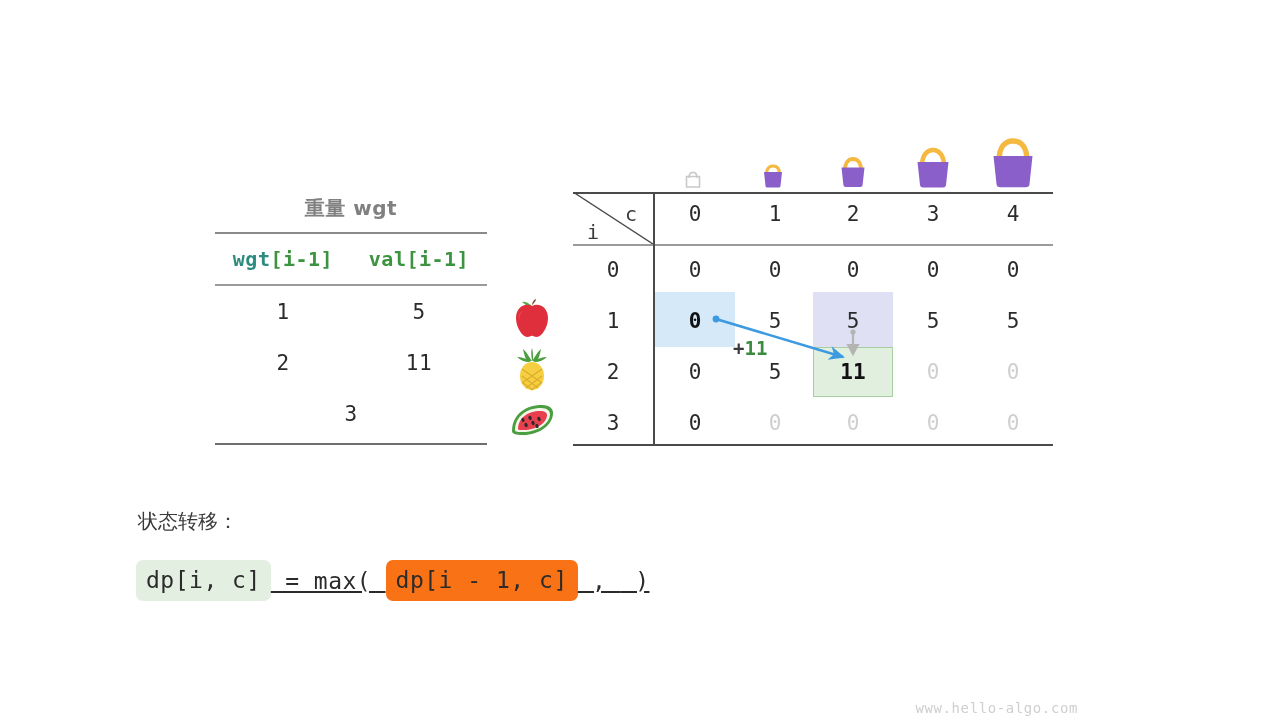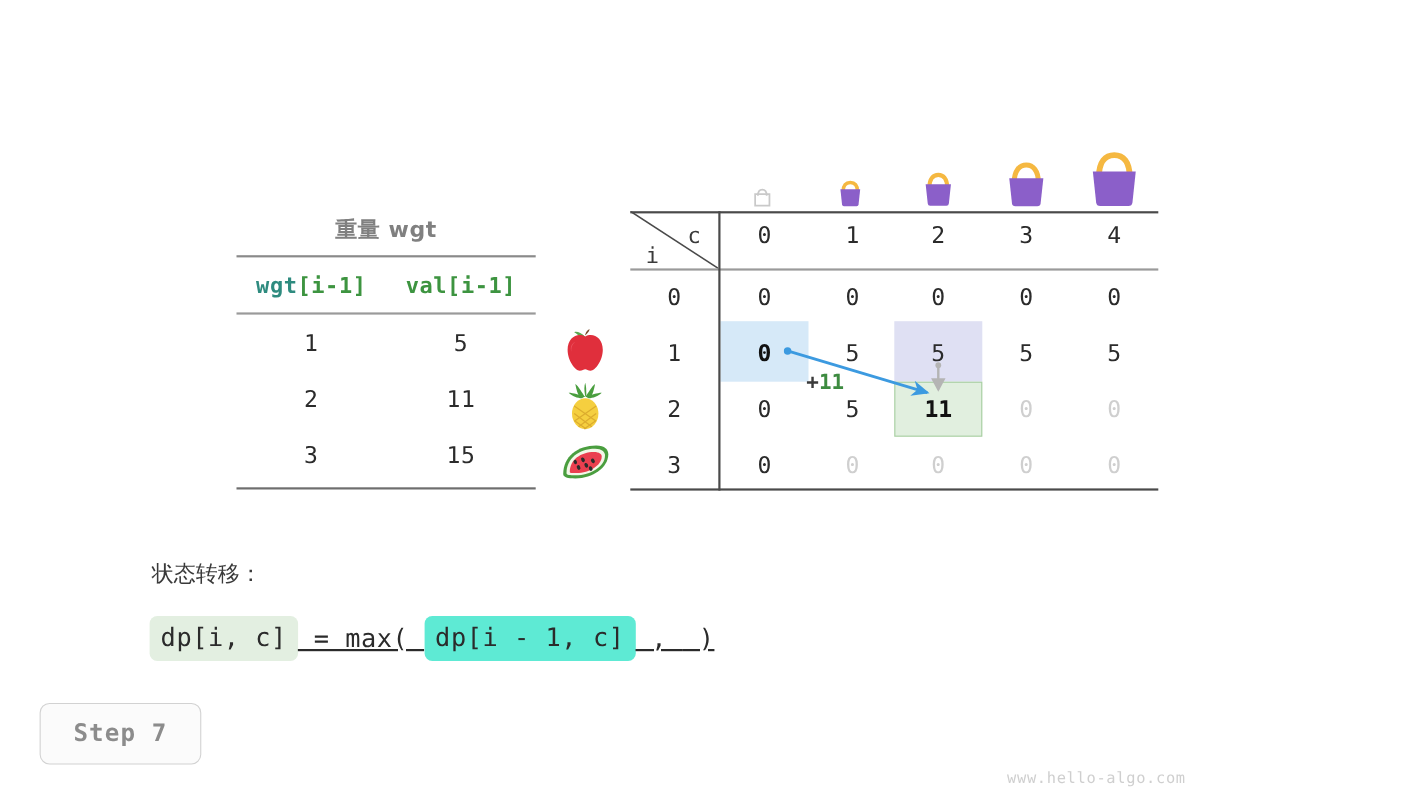--- a/index.html
+++ b/index.html
@@ -72,21 +72,21 @@
     font-size: 20px; color: #3a3a3a;
     font-family: "DejaVu Sans", "Liberation Sans", sans-serif;
   }
   .formula {
     position: absolute; left: 136px; top: 560px;
     display: flex; align-items: center; font-size: 23px; color: #2b2b2b;
     letter-spacing: 0.5px; white-space: pre;
   }
   .chip { border-radius: 7px; padding: 7px 10px 8px 10px; display: inline-block; }
   .chip-green { background: #e3efe1; }
-  .chip-lav { background: #5eead4; }
+  .chip-lav { background: #f97316; }
   .chip-blue { background: #d9ecf9; font-weight: bold; }
   .sp { display: inline-block; text-decoration: underline; }
 
   
   .step-badge {
     position: absolute; left: 36px; top: 639px;
     width: 145px; height: 54px;
     border: 1.6px solid #d2d2d2; border-radius: 9px;
     background: #fbfbfb;
     display: flex; align-items: center; justify-content: center;
@@ -115,21 +115,20 @@
     <div class="lt-row lt-data">
       <div class="lt-cell">1</div>
       <div class="lt-cell">5</div>
     </div>
     <div class="lt-row lt-data">
       <div class="lt-cell">2</div>
       <div class="lt-cell">11</div>
     </div>
     <div class="lt-row lt-data">
       <div class="lt-cell">3</div>
-      <div class="lt-cell">15</div>
     </div>
     <div class="lt-rule bottom"></div>
   </div>
 
   <div class="fruits">
     <div class="fruit">
       <svg width="40" height="42" viewBox="0 0 40 42">
         <path d="M20 9 C16 5 12 4 10 5 C12 6 14 8 15.5 10 Z" fill="#5aa84f"></path>
         <path d="M20 7 C21 4 22.5 2.5 24 2 L23.5 4 C22.5 5.5 21 7 20 8 Z" fill="#7a4a2a"></path>
         <path d="M20 9 C13 5 4 10 4 21 C4 31 11 40 15 40 C17.5 40 18.5 38.7 20 38.7 C21.5 38.7 22.5 40 25 40 C29 40 36 31 36 21 C36 10 27 5 20 9 Z" fill="#e02f3c"></path>
@@ -272,16 +271,15 @@
   </svg>
 
   <div class="plus11"><span class="p">+</span><span class="v">11</span></div>
 
   <div class="transition-label">状态转移：</div>
 
   <div class="formula">
     <span class="chip chip-green">dp[i, c]</span><span class="sp"> = max( </span><span class="chip chip-lav">dp[i - 1, c]</span><span class="sp"> , </span><span class="sp"> )</span>
   </div>
 
-  <div class="step-badge">Step 7</div>
   <div class="footer">www.hello-algo.com</div>
 
 </div>
 
 </body></html>

